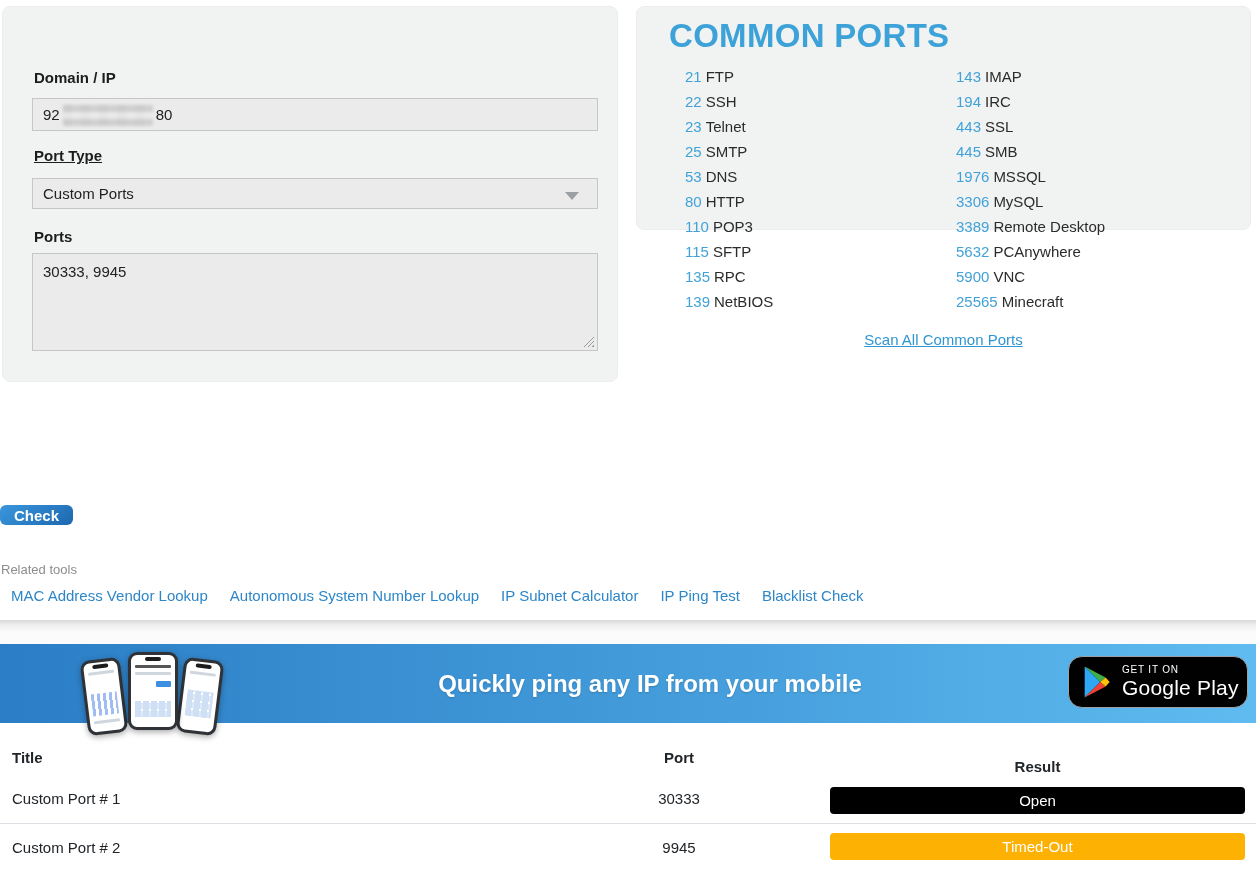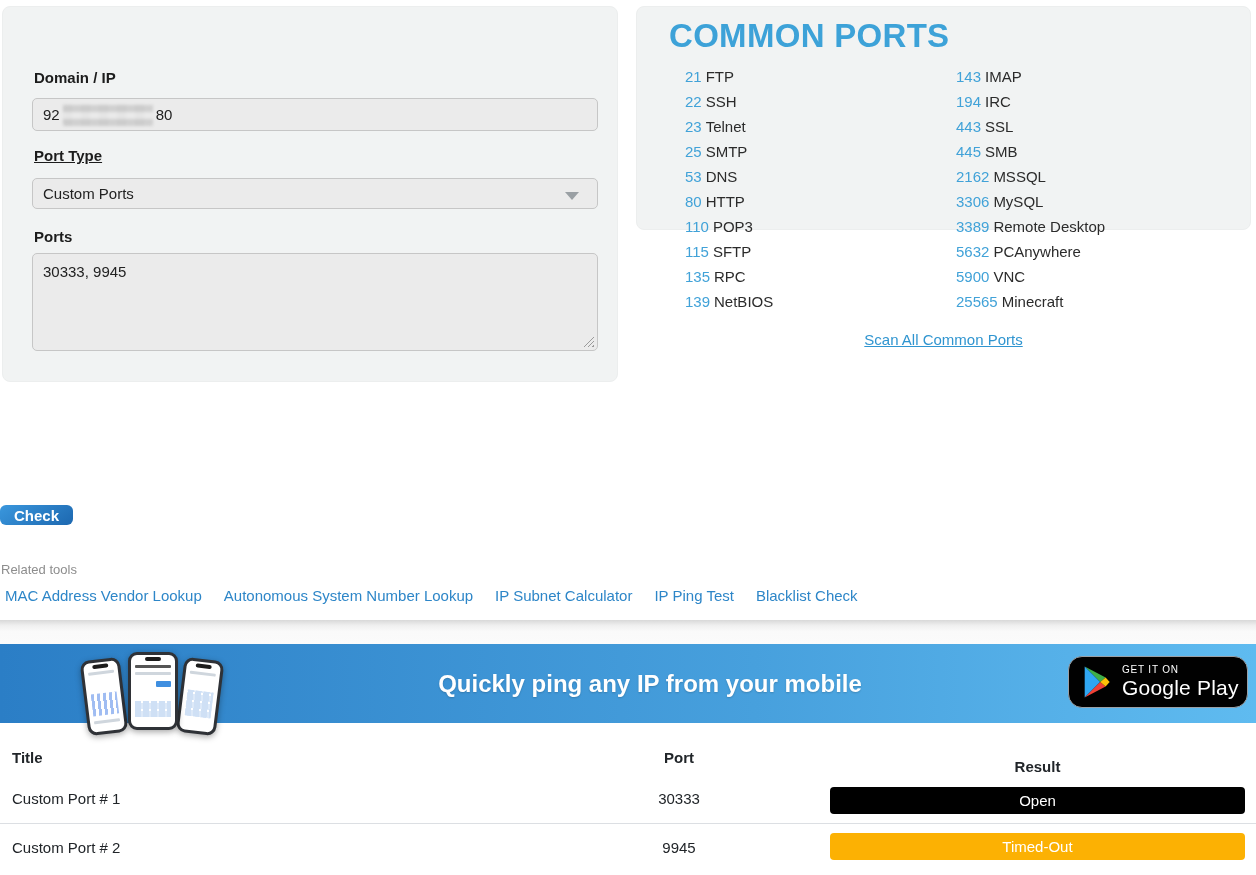--- a/index.html
+++ b/index.html
@@ -12,21 +12,21 @@
   .card-right{left:636px;top:6px;width:615px;height:224px;}
   .card-title{position:absolute;margin:0;font-size:33px;font-weight:bold;color:#3da2d8;letter-spacing:.3px;white-space:nowrap;}
   .t-scan{left:29px;top:14px;}
   .t-common{left:32px;top:10px;}
 
   .fld-label{position:absolute;left:31px;font-size:15px;font-weight:bold;color:#1c1c1c;}
   .lbl-domain{top:62px;}
   .lbl-porttype{top:140px;text-decoration:underline;}
   .lbl-ports{top:221px;}
 
-  .field{position:absolute;left:29px;width:566px;box-sizing:border-box;background:#ebebeb;border:1px solid #c6c6c6;border-radius:5px;font-size:15px;color:#222;}
+  .field{position:absolute;left:29px;width:566px;box-sizing:border-box;background:#ebebeb;border:1px solid #c6c6c6;border-radius:0;font-size:15px;color:#222;}
   .inp-domain{top:91px;height:33px;line-height:31px;padding:0 10px;}
   .sel-porttype{top:171px;height:31px;line-height:29px;padding:0 10px;cursor:pointer;}
   .caret{position:absolute;right:18px;top:13px;width:0;height:0;border-left:7px solid transparent;border-right:7px solid transparent;border-top:8px solid #9aa0a4;}
   .ta-ports{top:246px;height:98px;padding:8px 10px;line-height:19px;}
   .resize-grip{position:absolute;right:3px;bottom:3px;width:11px;height:11px;background:repeating-linear-gradient(135deg,transparent 0 2px,#9b9b9b 2px 3px);clip-path:polygon(100% 0,100% 100%,0 100%);}
   .blur-block{display:inline-block;vertical-align:middle;width:90px;height:22px;margin:0 3px 3px 3px;border-radius:2px;
     background:repeating-linear-gradient(0deg,rgba(205,205,205,.85) 0 7px,rgba(235,235,235,.85) 7px 14px),
                repeating-linear-gradient(90deg,#c3c3c3 0 9px,#e2e2e2 9px 18px);
     filter:blur(1.5px);}
 
@@ -38,21 +38,21 @@
   .pnum{color:#41a2d8;}
   .pname{color:#2b2b2b;margin-left:4px;}
   .scan-all-wrap{position:absolute;left:636px;top:331px;width:615px;text-align:center;}
   .scan-all{font-size:15px;color:#3095d0;text-decoration:underline;cursor:pointer;}
 
   
   .check-btn{position:absolute;left:0;top:505px;width:73px;height:20px;border:none;border-radius:6px;
     background:linear-gradient(145deg,#3a97dd 0%,#1e6ab2 95%);color:#fff;font-size:15px;font-weight:bold;
     font-family:inherit;cursor:pointer;}
   .related-label{position:absolute;left:1px;top:562px;font-size:13px;color:#8d8d8d;}
-  .related-links{position:absolute;left:5px;top:587px;display:flex;gap:22px;}
+  .related-links{position:absolute;left:11px;top:587px;display:flex;gap:22px;}
   .related-links a{font-size:15px;color:#2d86c8;text-decoration:none;cursor:pointer;white-space:nowrap;}
 
   
   .section-divider{position:absolute;left:0;top:620px;width:100%;height:24px;
     background:linear-gradient(180deg,#d8d8d8 0%,#efefef 22%,#fafafa 48%,#fbfbfb 100%);}
   .banner{position:absolute;left:0;top:644px;width:100%;height:79px;
     background:linear-gradient(90deg,#2b7ec6 0%,#47a0dd 60%,#5fbbf0 100%);}
   .banner-headline{position:absolute;left:calc(50% + 22px);top:50%;transform:translate(-50%,-50%);
     color:#fff;font-size:24px;font-weight:bold;white-space:nowrap;text-shadow:0 1px 2px rgba(0,0,0,.18);}
 
@@ -133,21 +133,21 @@
       <a class="port-item"><span class="pnum">115</span><span class="pname">SFTP</span></a>
       <a class="port-item"><span class="pnum">135</span><span class="pname">RPC</span></a>
       <a class="port-item"><span class="pnum">139</span><span class="pname">NetBIOS</span></a>
     </div>
 
     <div class="port-col port-col-2">
       <a class="port-item"><span class="pnum">143</span><span class="pname">IMAP</span></a>
       <a class="port-item"><span class="pnum">194</span><span class="pname">IRC</span></a>
       <a class="port-item"><span class="pnum">443</span><span class="pname">SSL</span></a>
       <a class="port-item"><span class="pnum">445</span><span class="pname">SMB</span></a>
-      <a class="port-item"><span class="pnum">2162</span><span class="pname">MSSQL</span></a>
+      <a class="port-item"><span class="pnum">1976</span><span class="pname">MSSQL</span></a>
       <a class="port-item"><span class="pnum">3306</span><span class="pname">MySQL</span></a>
       <a class="port-item"><span class="pnum">3389</span><span class="pname">Remote Desktop</span></a>
       <a class="port-item"><span class="pnum">5632</span><span class="pname">PCAnywhere</span></a>
       <a class="port-item"><span class="pnum">5900</span><span class="pname">VNC</span></a>
       <a class="port-item"><span class="pnum">25565</span><span class="pname">Minecraft</span></a>
     </div>
   </div>
 
   <div class="scan-all-wrap">
     <a class="scan-all">Scan All Common Ports</a>

